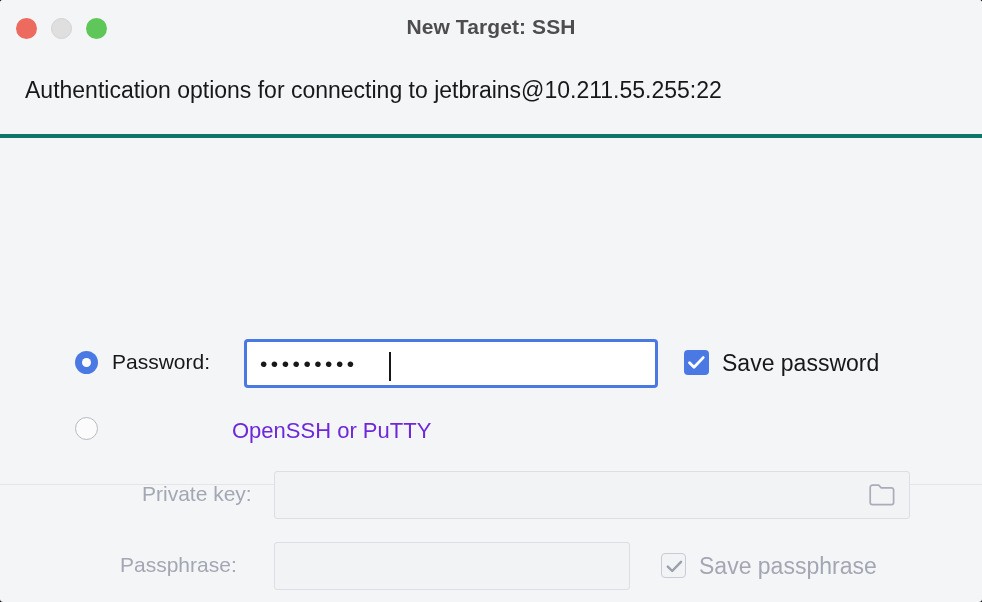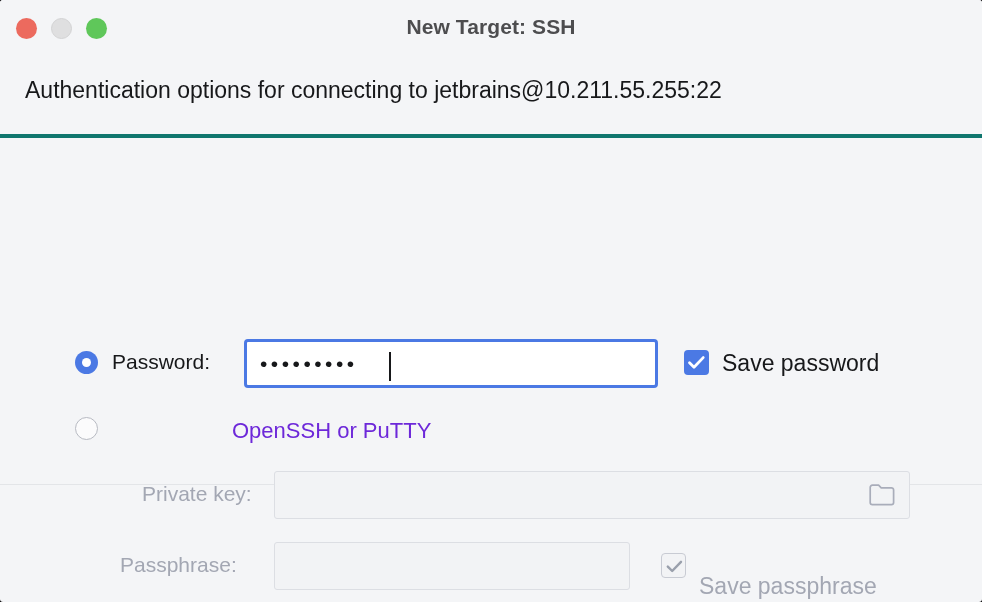--- a/index.html
+++ b/index.html
@@ -178,21 +178,21 @@
     border: 1.5px solid #c8cbd3;
   }
   .check-mark { position: absolute; left: 0; top: 0; }
 
   .check-label {
     position: absolute;
     font-size: 23px;
     color: #17181a;
     white-space: nowrap;
   }
-  .check-label.dim { color: #a3a7b3; margin-top: 20px; }
+  .check-label.dim { color: #a3a7b3; }
 
   
   .footer {
     position: relative;
     height: 116px;
   }
 </style>
 </head>
 <body>
 

